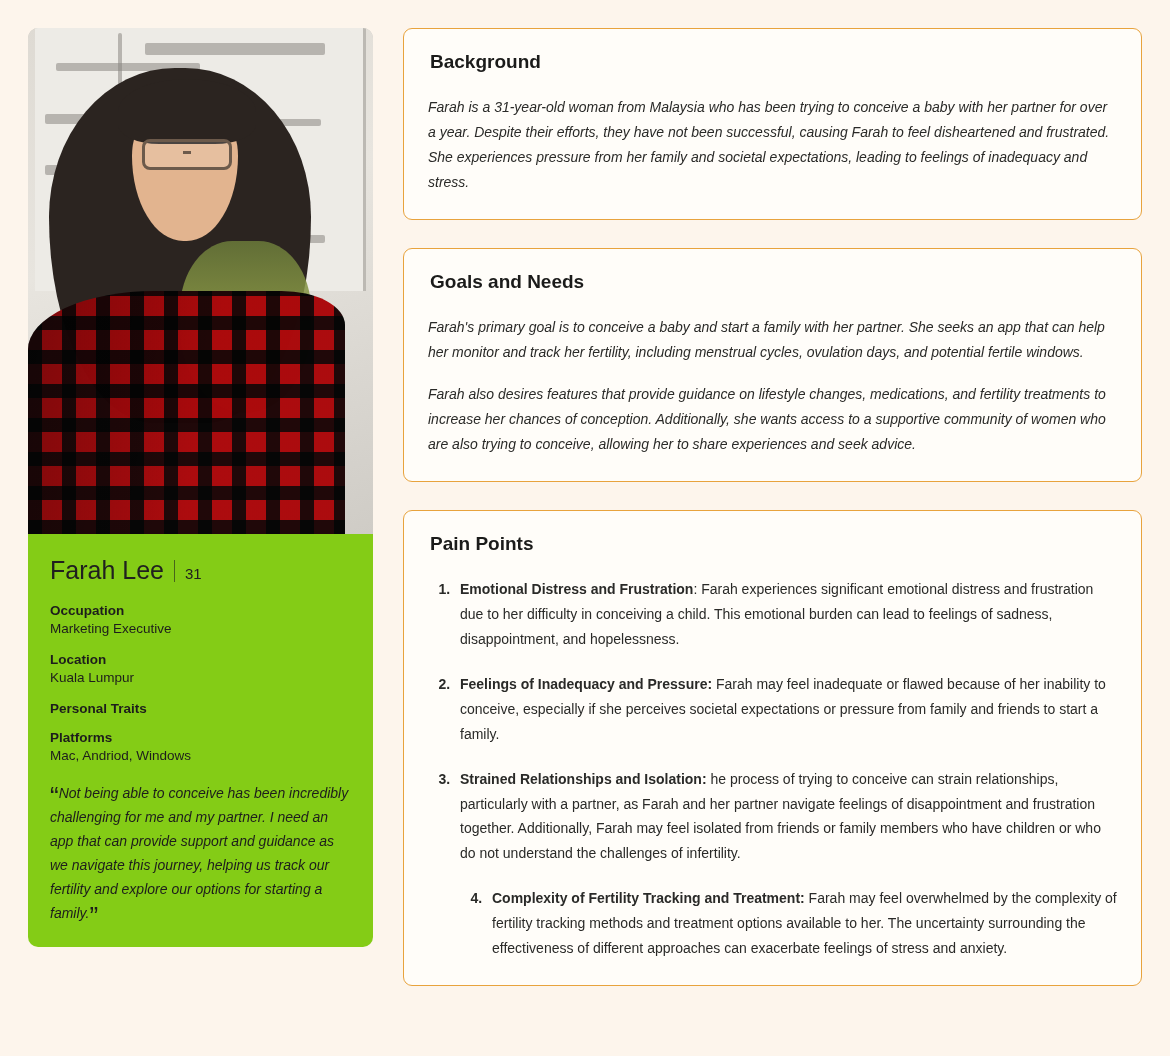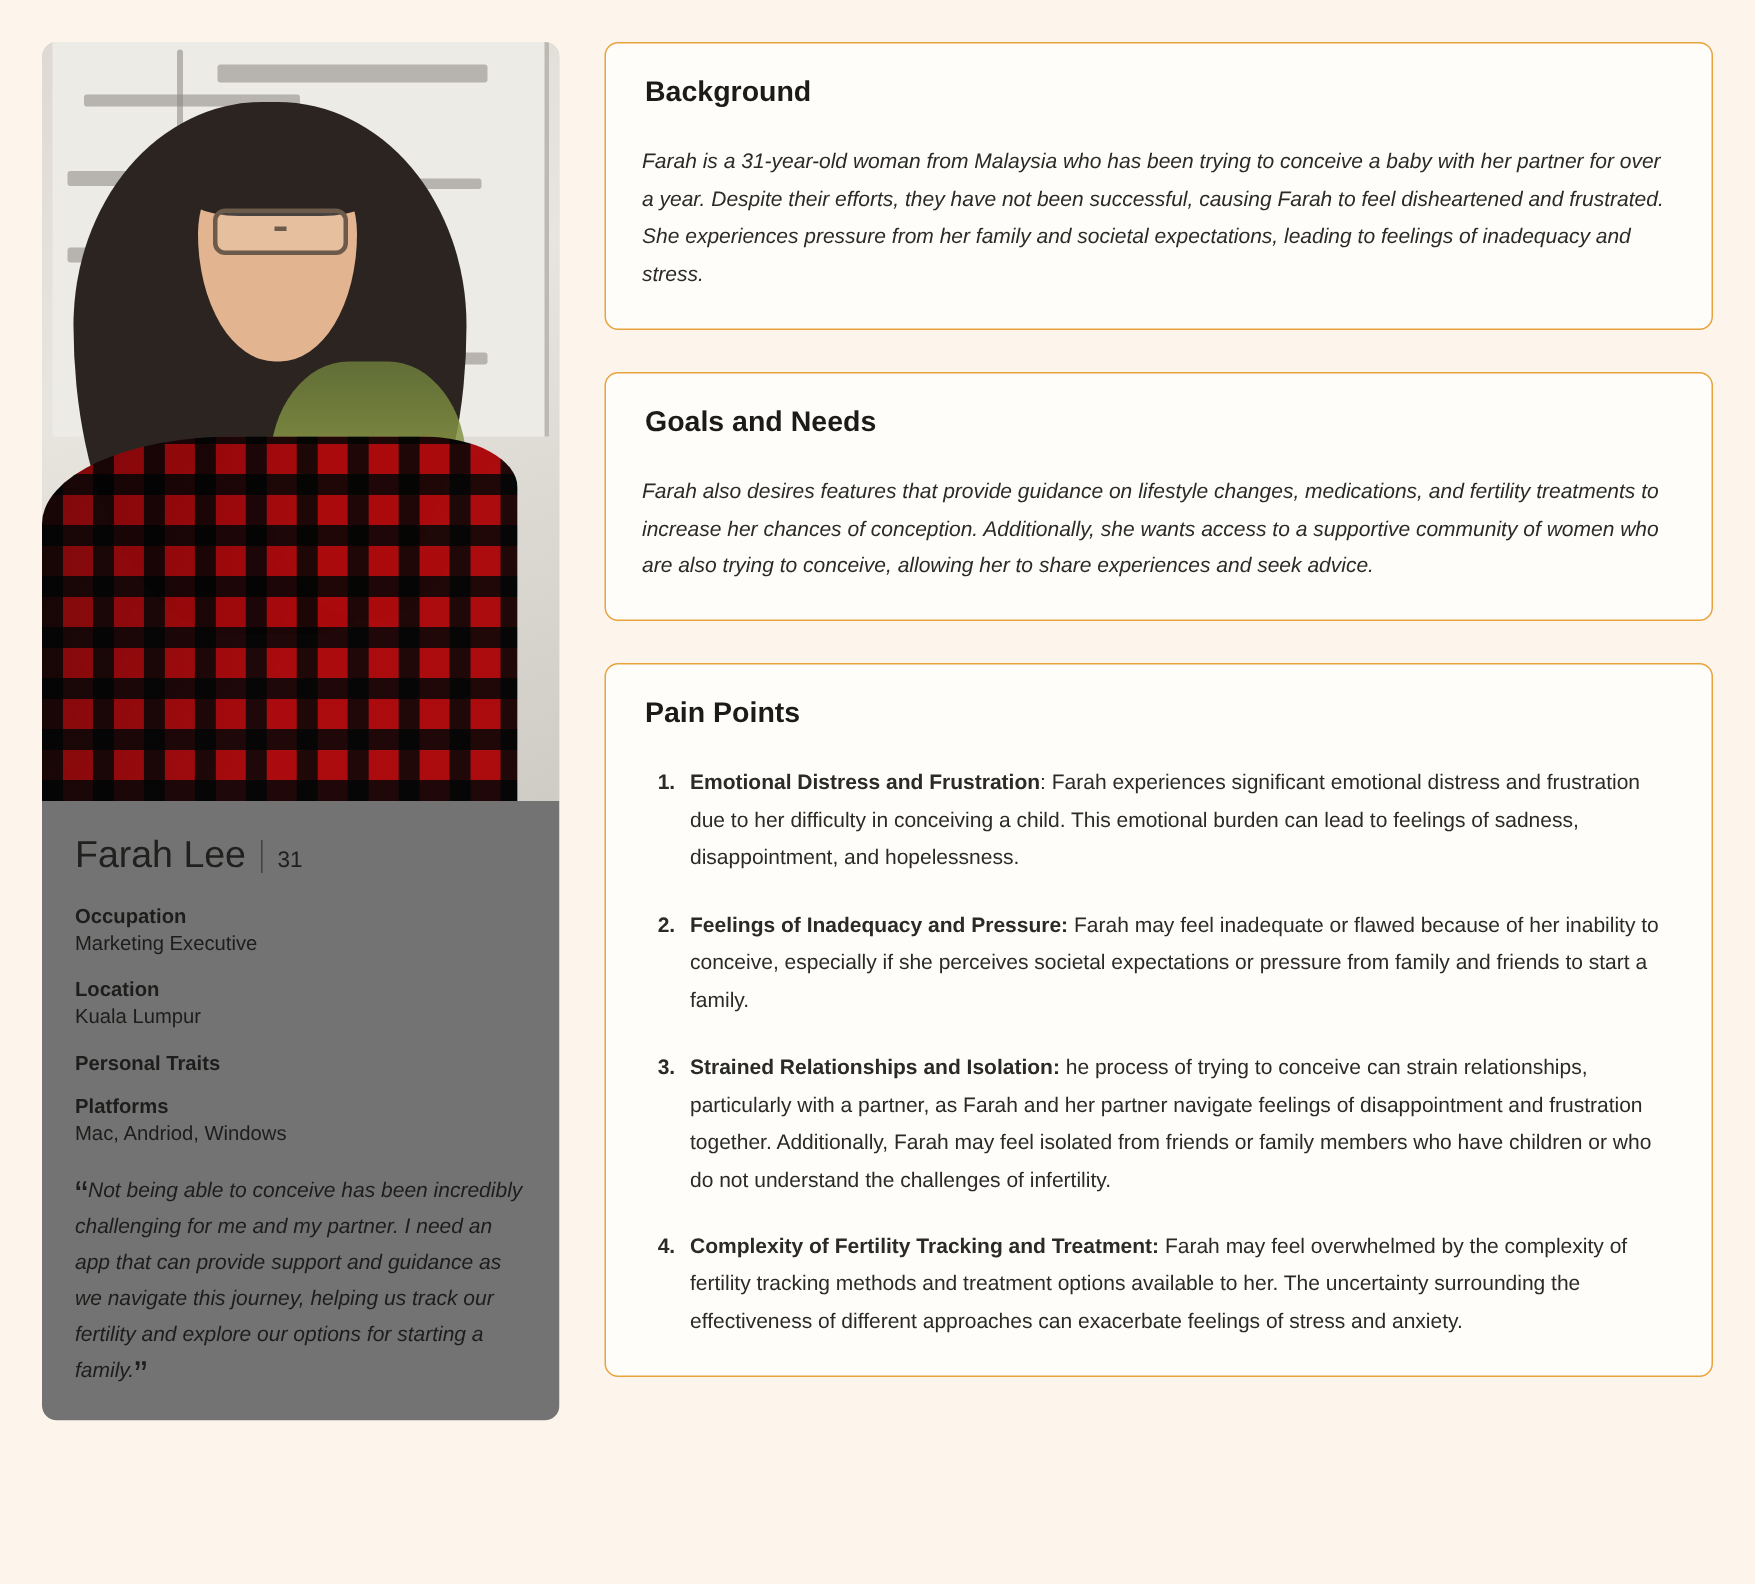--- a/index.html
+++ b/index.html
@@ -141,21 +141,21 @@
   }
   .photo .shirt-shadow {
     position: absolute;
     left: 0; bottom: 0;
     width: 92%; height: 48%;
     background: linear-gradient(100deg, rgba(0,0,0,.28), rgba(0,0,0,0) 55%);
     border-radius: 40% 20% 0 0 / 24% 14% 0 0;
   }
 
   .profile-info {
-    background: #737373;
+    background: #84cc16;
     padding: 22px 22px 22px 22px;
     flex: 1;
   }
   .name-row {
     display: flex;
     align-items: baseline;
     gap: 10px;
     margin-bottom: 18px;
   }
   .name {
@@ -234,21 +234,21 @@
     margin: 0;
     padding-left: 26px;
   }
   ol.pain-list li {
     font-size: 14px;
     line-height: 1.78;
     color: #2a2a28;
     margin-bottom: 20px;
     padding-left: 6px;
   }
-  ol.pain-list li:last-child { margin-bottom: 0; }
+  ol.pain-list li:last-child { margin-bottom: 0; margin-left: 32px; }
   ol.pain-list li::marker { font-weight: bold; }
   .pp-title { font-weight: bold; }
 </style>
 </head>
 <body>
 
 <div class="page">
 
   <aside class="profile-card">
     <div class="photo">
@@ -306,20 +306,21 @@
 
   <main class="content">
 
     <section class="panel">
       <h2 class="panel-title">Background</h2>
       <p>Farah is a 31-year-old woman from Malaysia who has been trying to conceive a baby with her partner for over a year. Despite their efforts, they have not been successful, causing Farah to feel disheartened and frustrated. She experiences pressure from her family and societal expectations, leading to feelings of inadequacy and stress.</p>
     </section>
 
     <section class="panel">
       <h2 class="panel-title">Goals and Needs</h2>
+      <p>Farah's primary goal is to conceive a baby and start a family with her partner. She seeks an app that can help her monitor and track her fertility, including menstrual cycles, ovulation days, and potential fertile windows.</p>
       <p>Farah also desires features that provide guidance on lifestyle changes, medications, and fertility treatments to increase her chances of conception. Additionally, she wants access to a supportive community of women who are also trying to conceive, allowing her to share experiences and seek advice.</p>
     </section>
 
     <section class="panel">
       <h2 class="panel-title">Pain Points</h2>
       <ol class="pain-list">
         <li>
           <span class="pp-title">Emotional Distress and Frustration</span><span>: Farah experiences significant emotional distress and frustration due to her difficulty in conceiving a child. This emotional burden can lead to feelings of sadness, disappointment, and hopelessness.</span>
         </li>
         <li>

